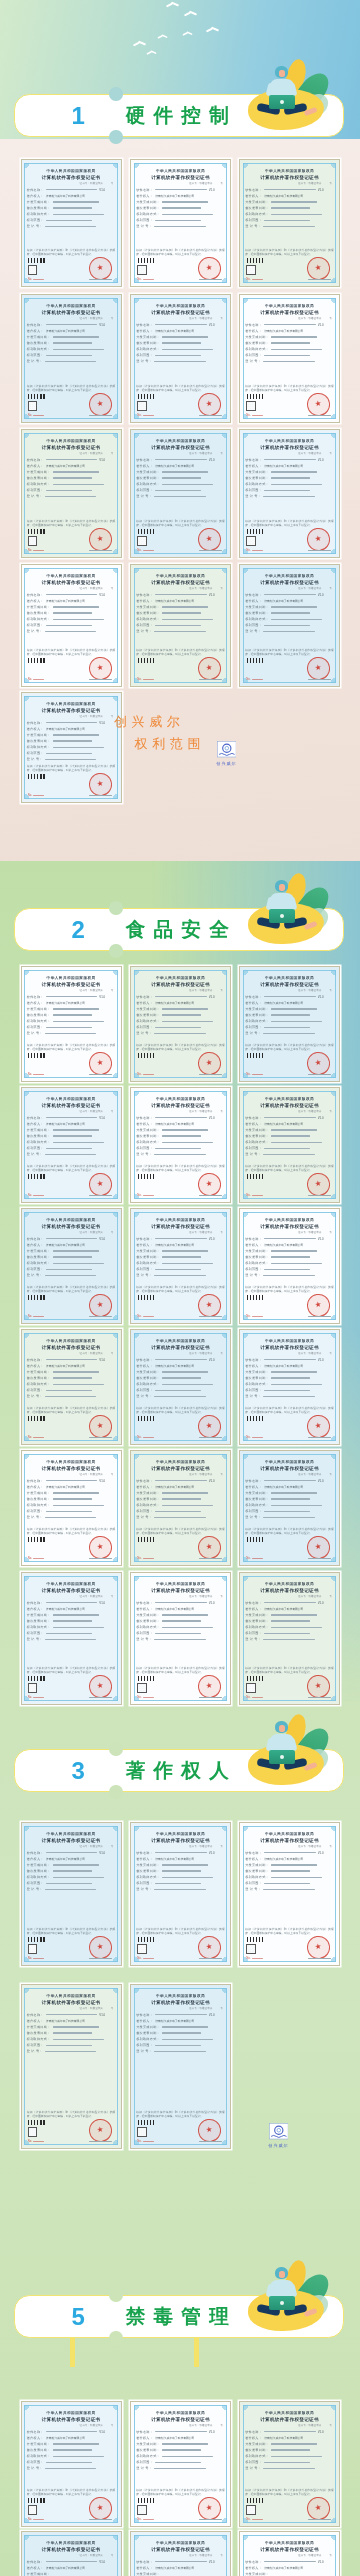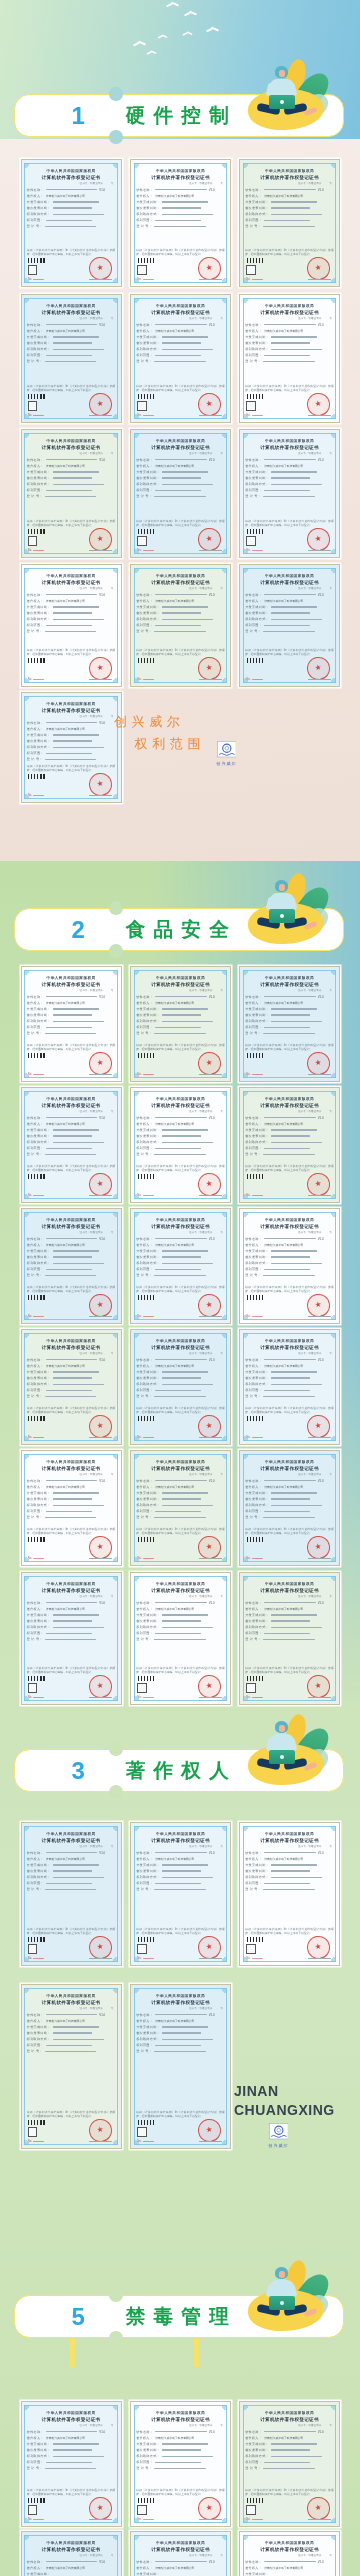--- a/index.html
+++ b/index.html
@@ -2167,24 +2167,20 @@
   <div class="brand-logo" style="left:210px;top:741px;">
     <svg width="19.6" height="16.5" viewBox="0 0 38 32">
       <rect x="1" y="1" width="36" height="30" fill="#ffffff" stroke="#8aa6e0" stroke-width="1"></rect>
       <circle cx="19" cy="14" r="8" fill="none" stroke="#4a63c8" stroke-width="2.2"></circle>
       <circle cx="19" cy="14" r="3.5" fill="none" stroke="#7aa7e0" stroke-width="1.6"></circle>
       <path d="M4 26 q5 -4 10 0 t10 0 t10 0" fill="none" stroke="#4a63c8" stroke-width="1.8"></path>
     </svg>
     <span class="cap">创兴威尔</span>
   </div>
 
-  <div class="brand-en">
-    <div>JINAN</div>
-    <div>CHUANGXING</div>
-  </div>
   <div class="brand-logo" style="left:262px;top:2123px;">
     <svg width="19.6" height="16.5" viewBox="0 0 38 32">
       <rect x="1" y="1" width="36" height="30" fill="#ffffff" stroke="#8aa6e0" stroke-width="1"></rect>
       <circle cx="19" cy="14" r="8" fill="none" stroke="#4a63c8" stroke-width="2.2"></circle>
       <circle cx="19" cy="14" r="3.5" fill="none" stroke="#7aa7e0" stroke-width="1.6"></circle>
       <path d="M4 26 q5 -4 10 0 t10 0 t10 0" fill="none" stroke="#4a63c8" stroke-width="1.8"></path>
     </svg>
     <span class="cap">创兴威尔</span>
   </div>
 

